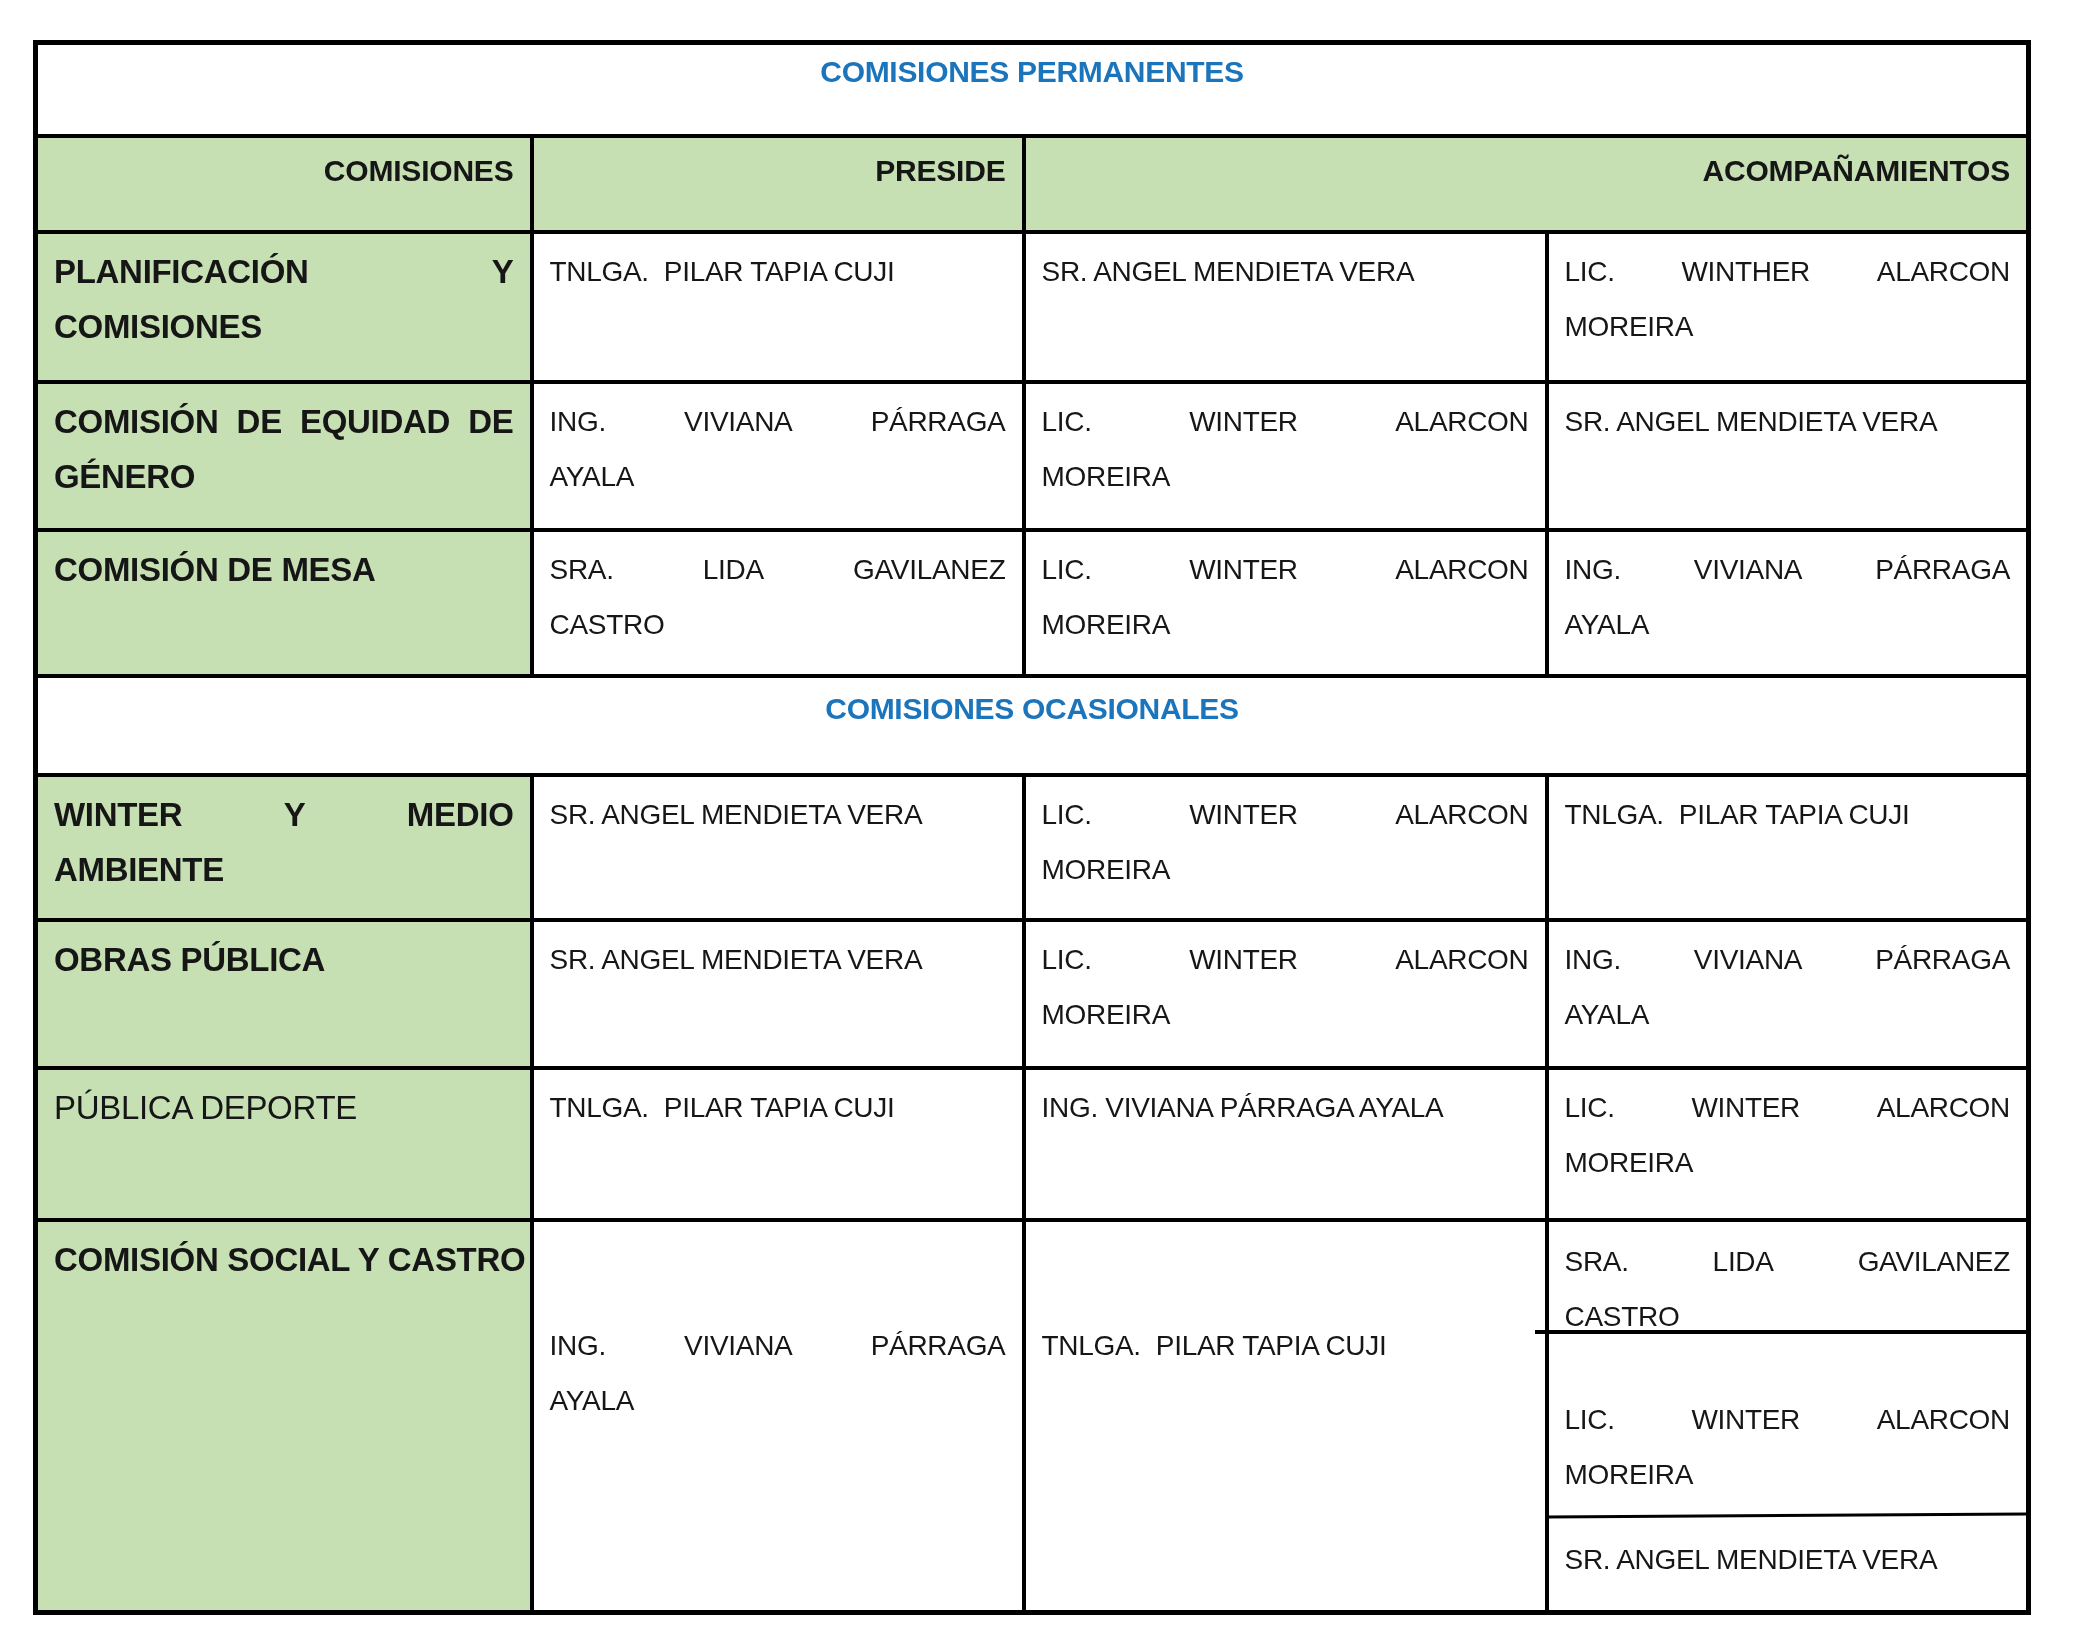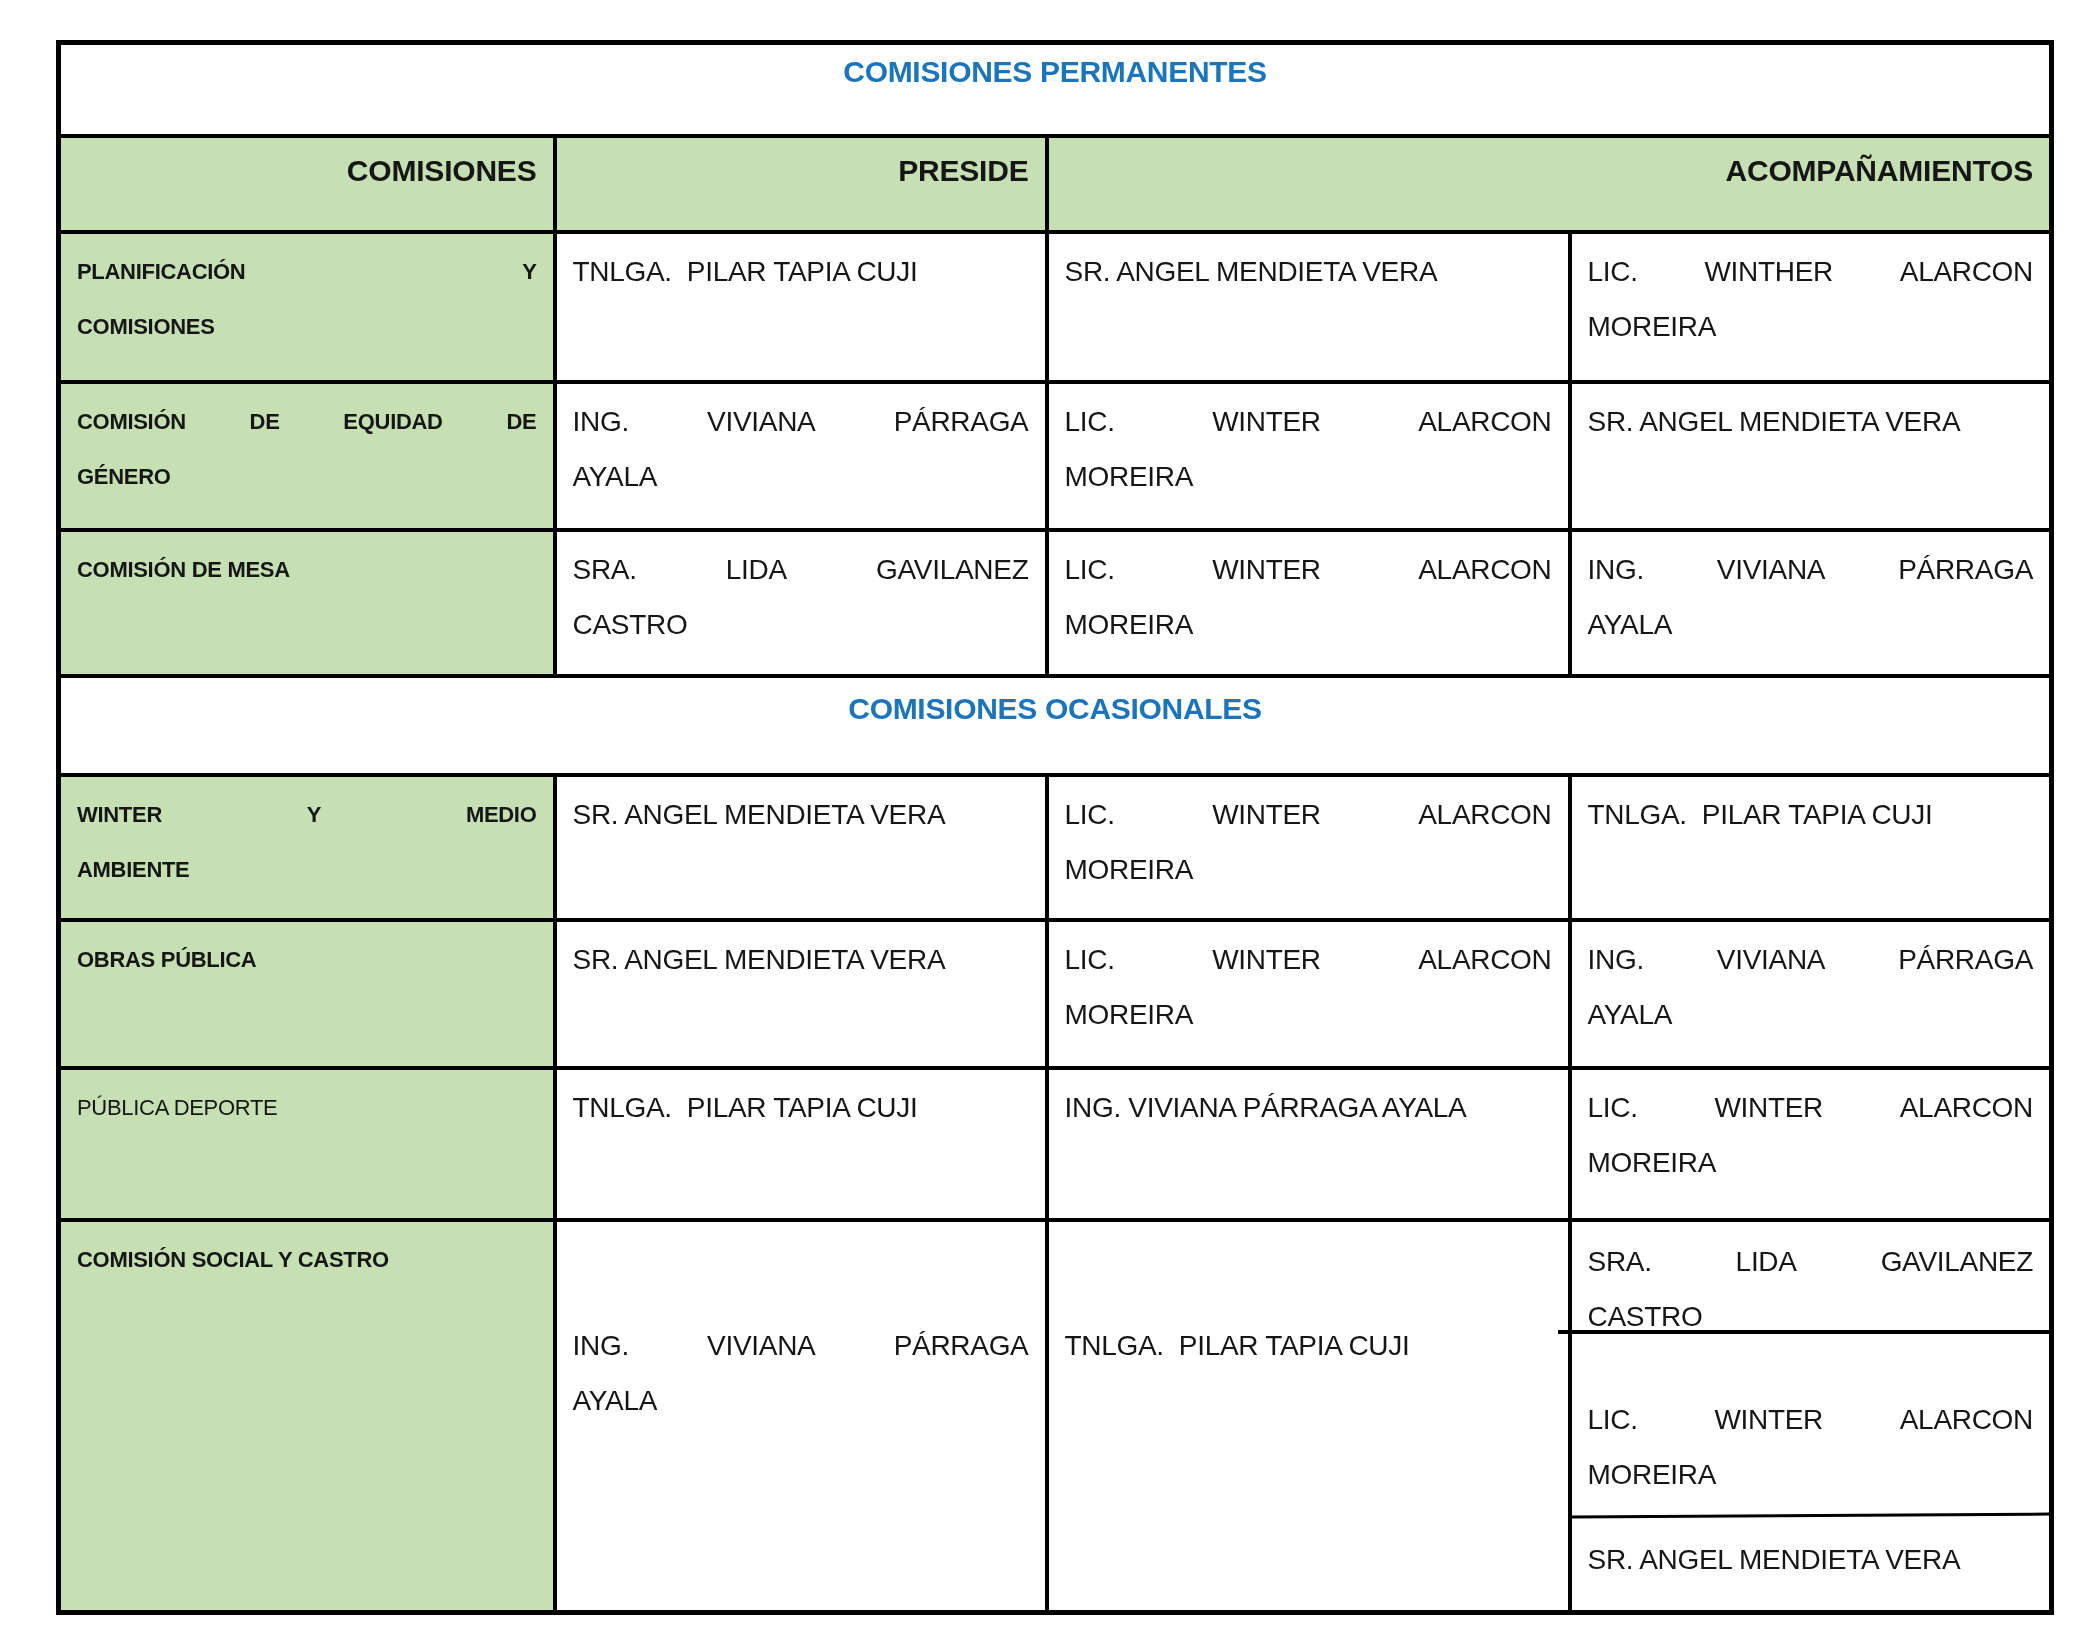--- a/index.html
+++ b/index.html
@@ -1,24 +1,24 @@
 <!DOCTYPE html>
 <html style="--green: #C6E0B4;"><head>
 <meta charset="utf-8">
 <style>
   html,body{margin:0;padding:0;background:#ffffff;}
   .page{position:relative;width:2079px;height:1648px;background:#ffffff;overflow:hidden;
         font-family:"Liberation Sans","DejaVu Sans",sans-serif;color:#161616;}
   table.doc{position:absolute;left:33px;top:40px;width:1993px;border-collapse:collapse;table-layout:fixed;}
-  table.doc{border:5px solid #000;margin-left:23px;}
+  table.doc{border:5px solid #000;}
   td{vertical-align:top;padding:10px 16px;font-size:28px;letter-spacing:-0.3px;}
   td.bordered{border:4px solid #000;}
   .title-row td{text-align:center;font-weight:bold;padding-top:10px;font-size:30px;}
   .hdr{background:var(--green);text-align:right;font-weight:bold;font-size:30px;padding-top:16px;letter-spacing:-0.2px;}
-  .g{background:var(--green);font-weight:bold;font-size:22px;}
+  .g{background:var(--green);font-weight:bold;font-size:33px;}
   .g.reg{font-weight:normal;}
   .line{white-space:pre;height:55px;line-height:55px;overflow:visible;}
   .line.just{display:flex;justify-content:space-between;white-space:normal;}
   .line.just span{white-space:pre;}
   .vpad{padding-top:96px;}
   .stackcell{padding:0;position:relative;}
   .subcell{padding:0 16px;box-sizing:border-box;}
   .sub1{height:110px;padding-top:12px;}
   .sub2{height:178px;padding-top:60px;}
   .sub3{height:100px;padding-top:22px;}

